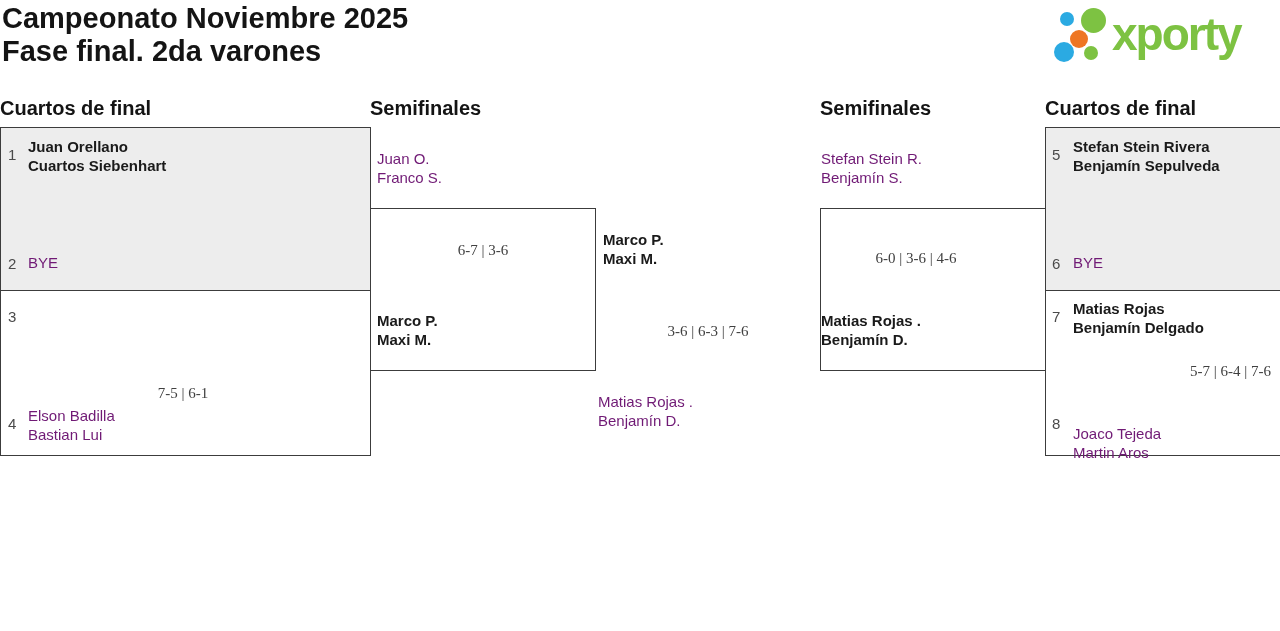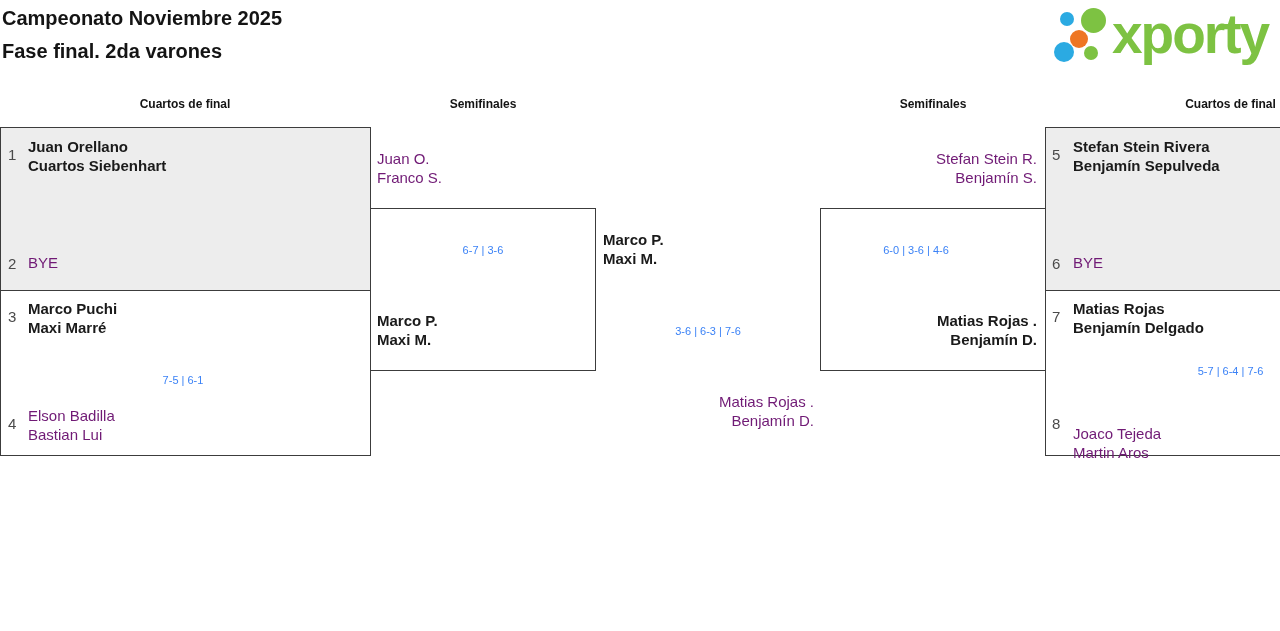--- a/index.html
+++ b/index.html
@@ -1,33 +1,33 @@
 <!DOCTYPE html>
 <html><head>
 <meta charset="utf-8">
 <style>
   html,body{margin:0;padding:0;background:#fff;}
   .page{position:relative;width:1280px;height:631px;background:#ffffff;overflow:hidden;
         font-family:"Liberation Sans","DejaVu Sans",sans-serif;}
-  .title{position:absolute;left:2px;top:2px;font-size:20px;font-weight:700;color:#141414;
+  .title{position:absolute;left:2px;top:2px;font-size:29px;font-weight:700;color:#141414;
          line-height:33px;white-space:nowrap;}
   .subtitle{top:35px;}
   .logo{position:absolute;left:1048px;top:0;width:232px;height:72px;display:block;text-decoration:none;cursor:pointer;}
   .dot{position:absolute;border-radius:50%;}
   .logo-text{position:absolute;left:64px;top:0;height:68px;line-height:68px;
-             font-size:55px;font-weight:700;letter-spacing:-2px;color:#7DC242;}
-  .col-header{position:absolute;top:97px;font-size:12px;font-weight:600;color:#141414;
-              text-align:center;white-space:nowrap;}
+             font-size:46px;font-weight:700;letter-spacing:-2px;color:#7DC242;}
+  .col-header{position:absolute;top:97px;font-size:20px;font-weight:600;color:#141414;
+              text-align:left;white-space:nowrap;}
   .box{position:absolute;border:1px solid #3C3C3C;box-sizing:border-box;background:#fff;}
   .gray{background:#EDEDED;}
   .seed{position:absolute;font-size:15px;line-height:16px;color:#4a4a4a;}
   .team{position:absolute;font-size:15px;line-height:19px;color:#701a75;white-space:nowrap;}
   .winner{font-weight:700;color:#1a1a1a;}
-  .right{text-align:right;}
-  .score{position:absolute;font-size:11px;line-height:16px;color:#3b82f6;text-align:center;white-space:nowrap;}
+  .right{}
+  .score{position:absolute;font-size:15px;line-height:16px;color:#404040;text-align:center;white-space:nowrap;font-family:Liberation Serif, serif;}
 </style>
 </head>
 <body>
 
 <div class="page">
 
   <div class="title">Campeonato Noviembre 2025</div>
   <div class="title subtitle">Fase final. 2da varones</div>
 
   <a class="logo">
@@ -55,25 +55,21 @@
   <div class="team winner" style="left:28px;top:137px">
     <div>Juan Orellano</div>
     <div>Cuartos Siebenhart</div>
   </div>
   <div class="seed" style="left:8px;top:256px">2</div>
   <div class="team" style="left:28px;top:253px">
     <div>BYE</div>
   </div>
 
   <div class="seed" style="left:8px;top:309px">3</div>
-  <div class="team winner" style="left:28px;top:299px">
-    <div>Marco Puchi</div>
-    <div>Maxi Marré</div>
-  </div>
-  <div class="score" style="left:0;width:366px;top:372px">7-5 | 6-1</div>
+  <div class="score" style="left:0;width:366px;top:385px">7-5 | 6-1</div>
   <div class="seed" style="left:8px;top:416px">4</div>
   <div class="team" style="left:28px;top:406px">
     <div>Elson Badilla</div>
     <div>Bastian Lui</div>
   </div>
 
   <div class="team" style="left:377px;top:149px">
     <div>Juan O.</div>
     <div>Franco S.</div>
   </div>
@@ -90,21 +86,21 @@
   <div class="score" style="left:595px;width:226px;top:323px">3-6 | 6-3 | 7-6</div>
   <div class="team right" style="left:598px;width:216px;top:392px">
     <div>Matias Rojas .</div>
     <div>Benjamín D.</div>
   </div>
 
   <div class="team right" style="left:821px;width:216px;top:149px">
     <div>Stefan Stein R.</div>
     <div>Benjamín S.</div>
   </div>
-  <div class="score" style="left:820px;width:192px;top:242px">6-0 | 3-6 | 4-6</div>
+  <div class="score" style="left:820px;width:192px;top:250px">6-0 | 3-6 | 4-6</div>
   <div class="team winner right" style="left:821px;width:216px;top:311px">
     <div>Matias Rojas .</div>
     <div>Benjamín D.</div>
   </div>
 
   <div class="seed" style="left:1052px;top:147px">5</div>
   <div class="team winner" style="left:1073px;top:137px">
     <div>Stefan Stein Rivera</div>
     <div>Benjamín Sepulveda</div>
   </div>

